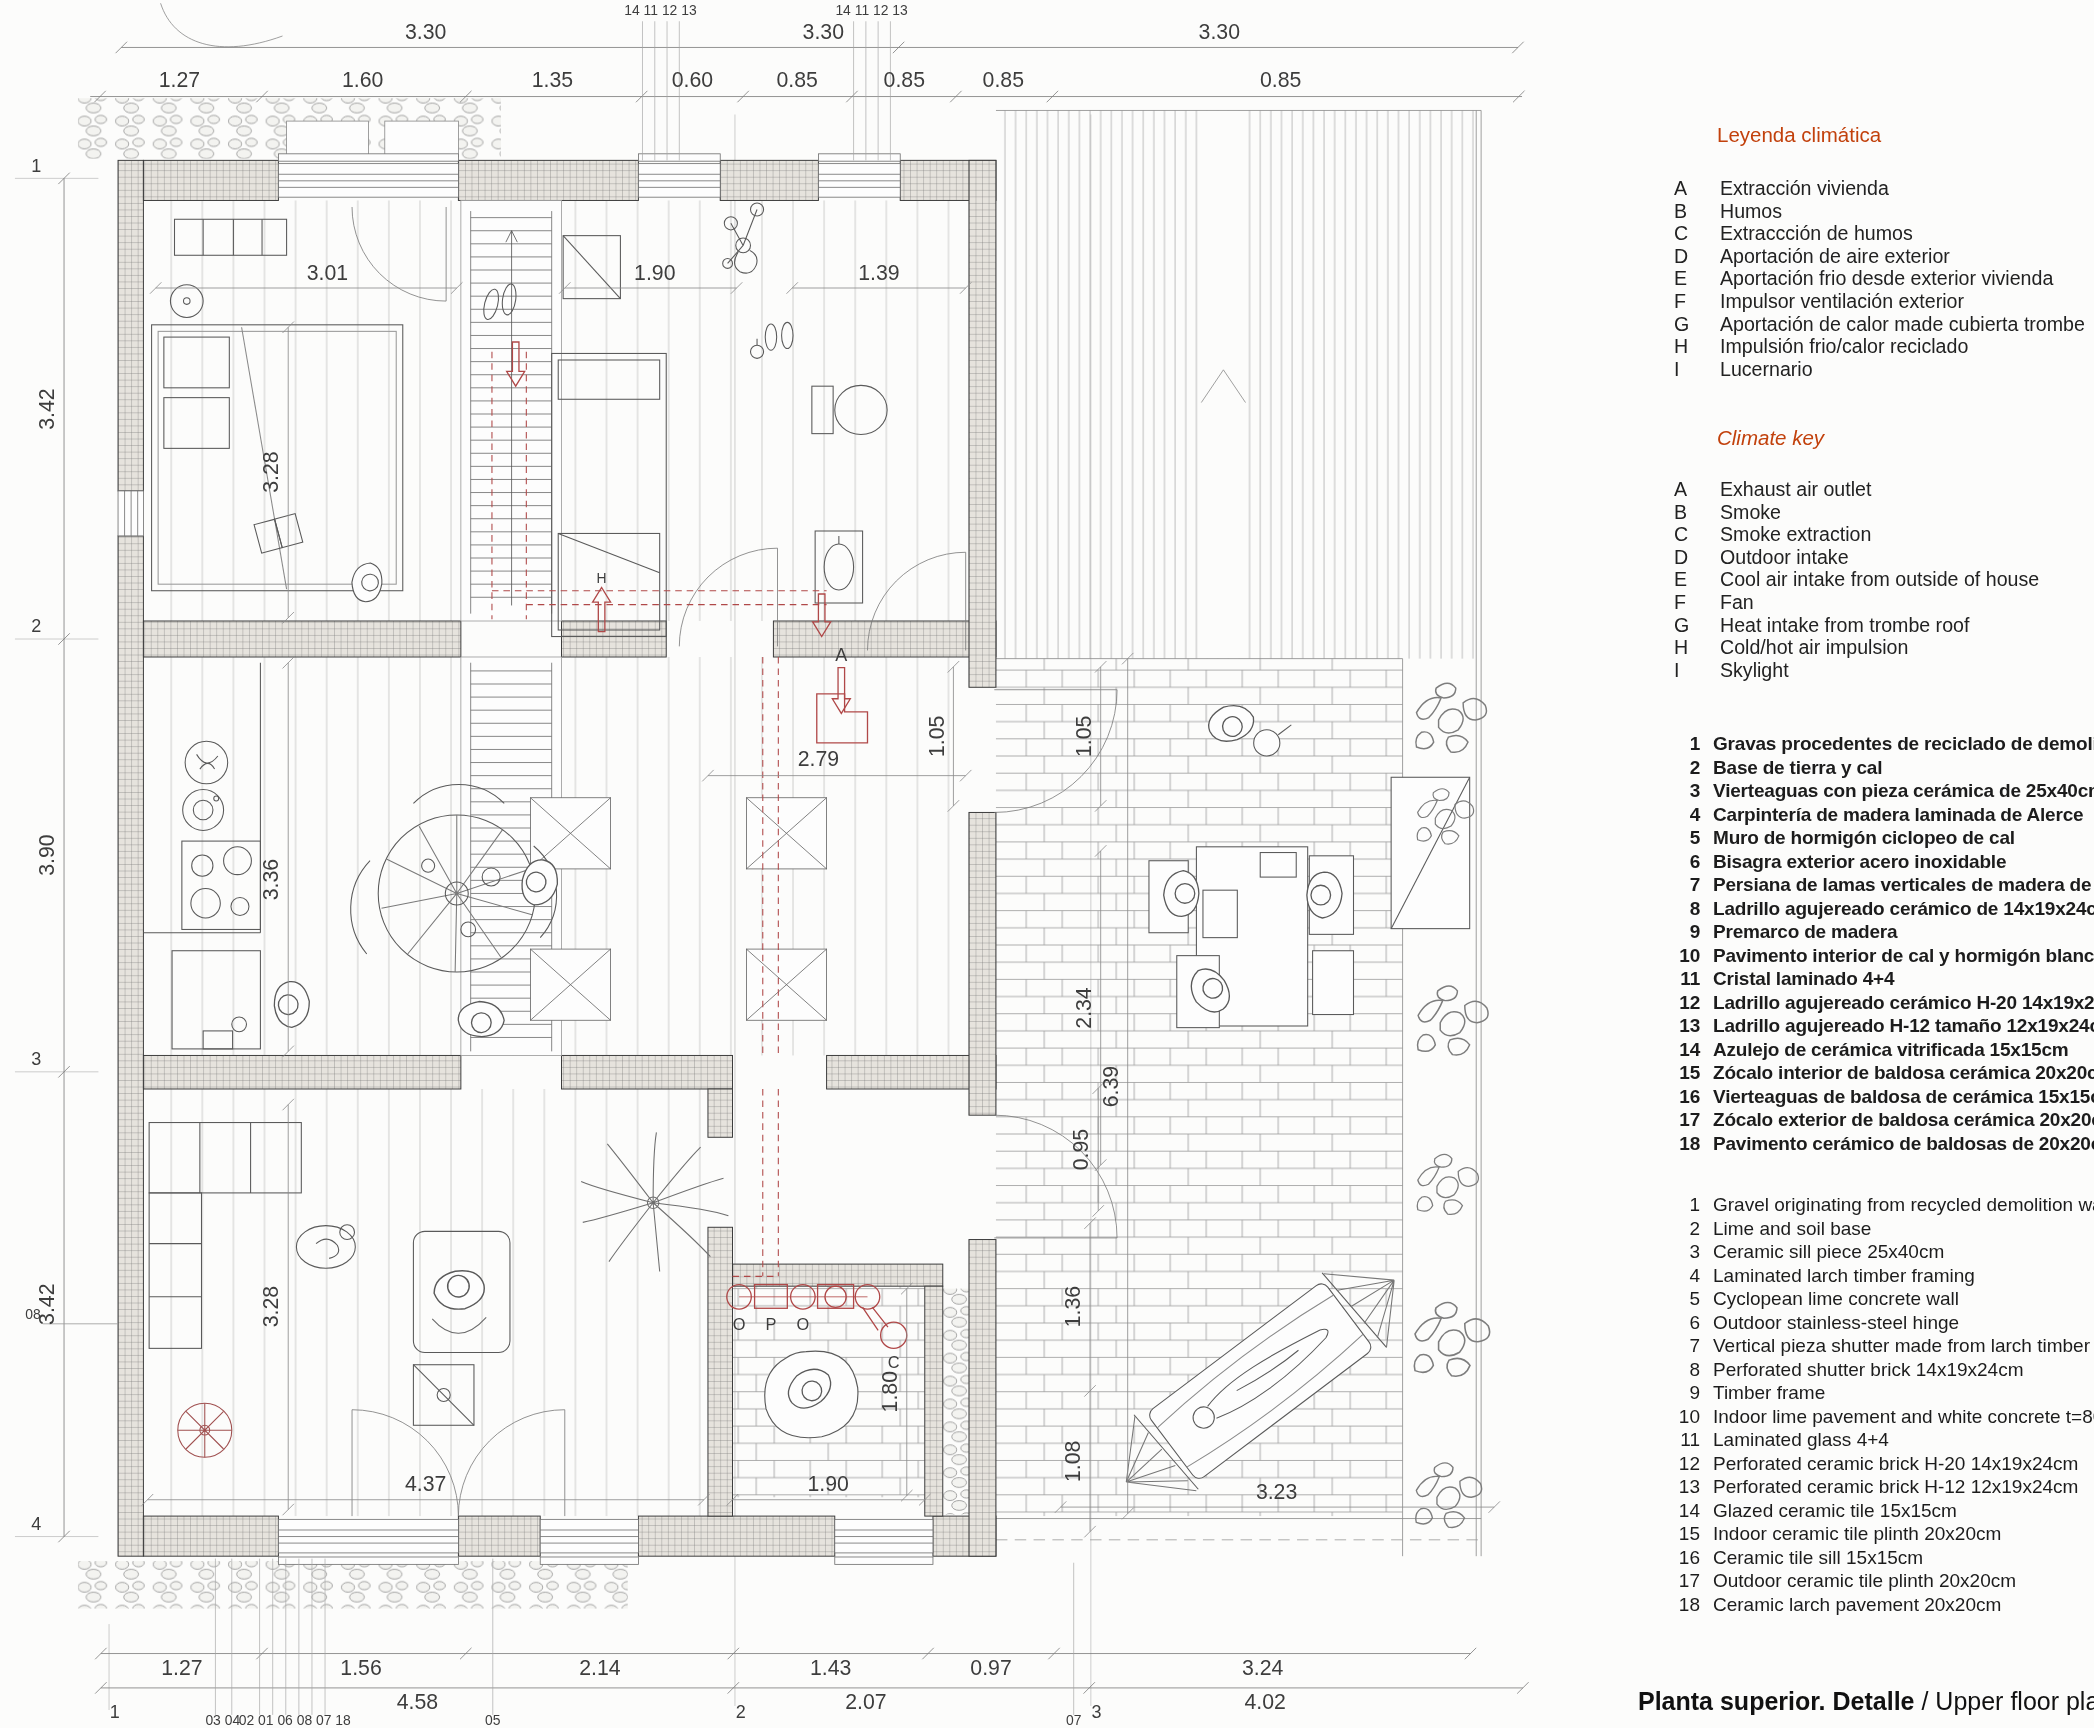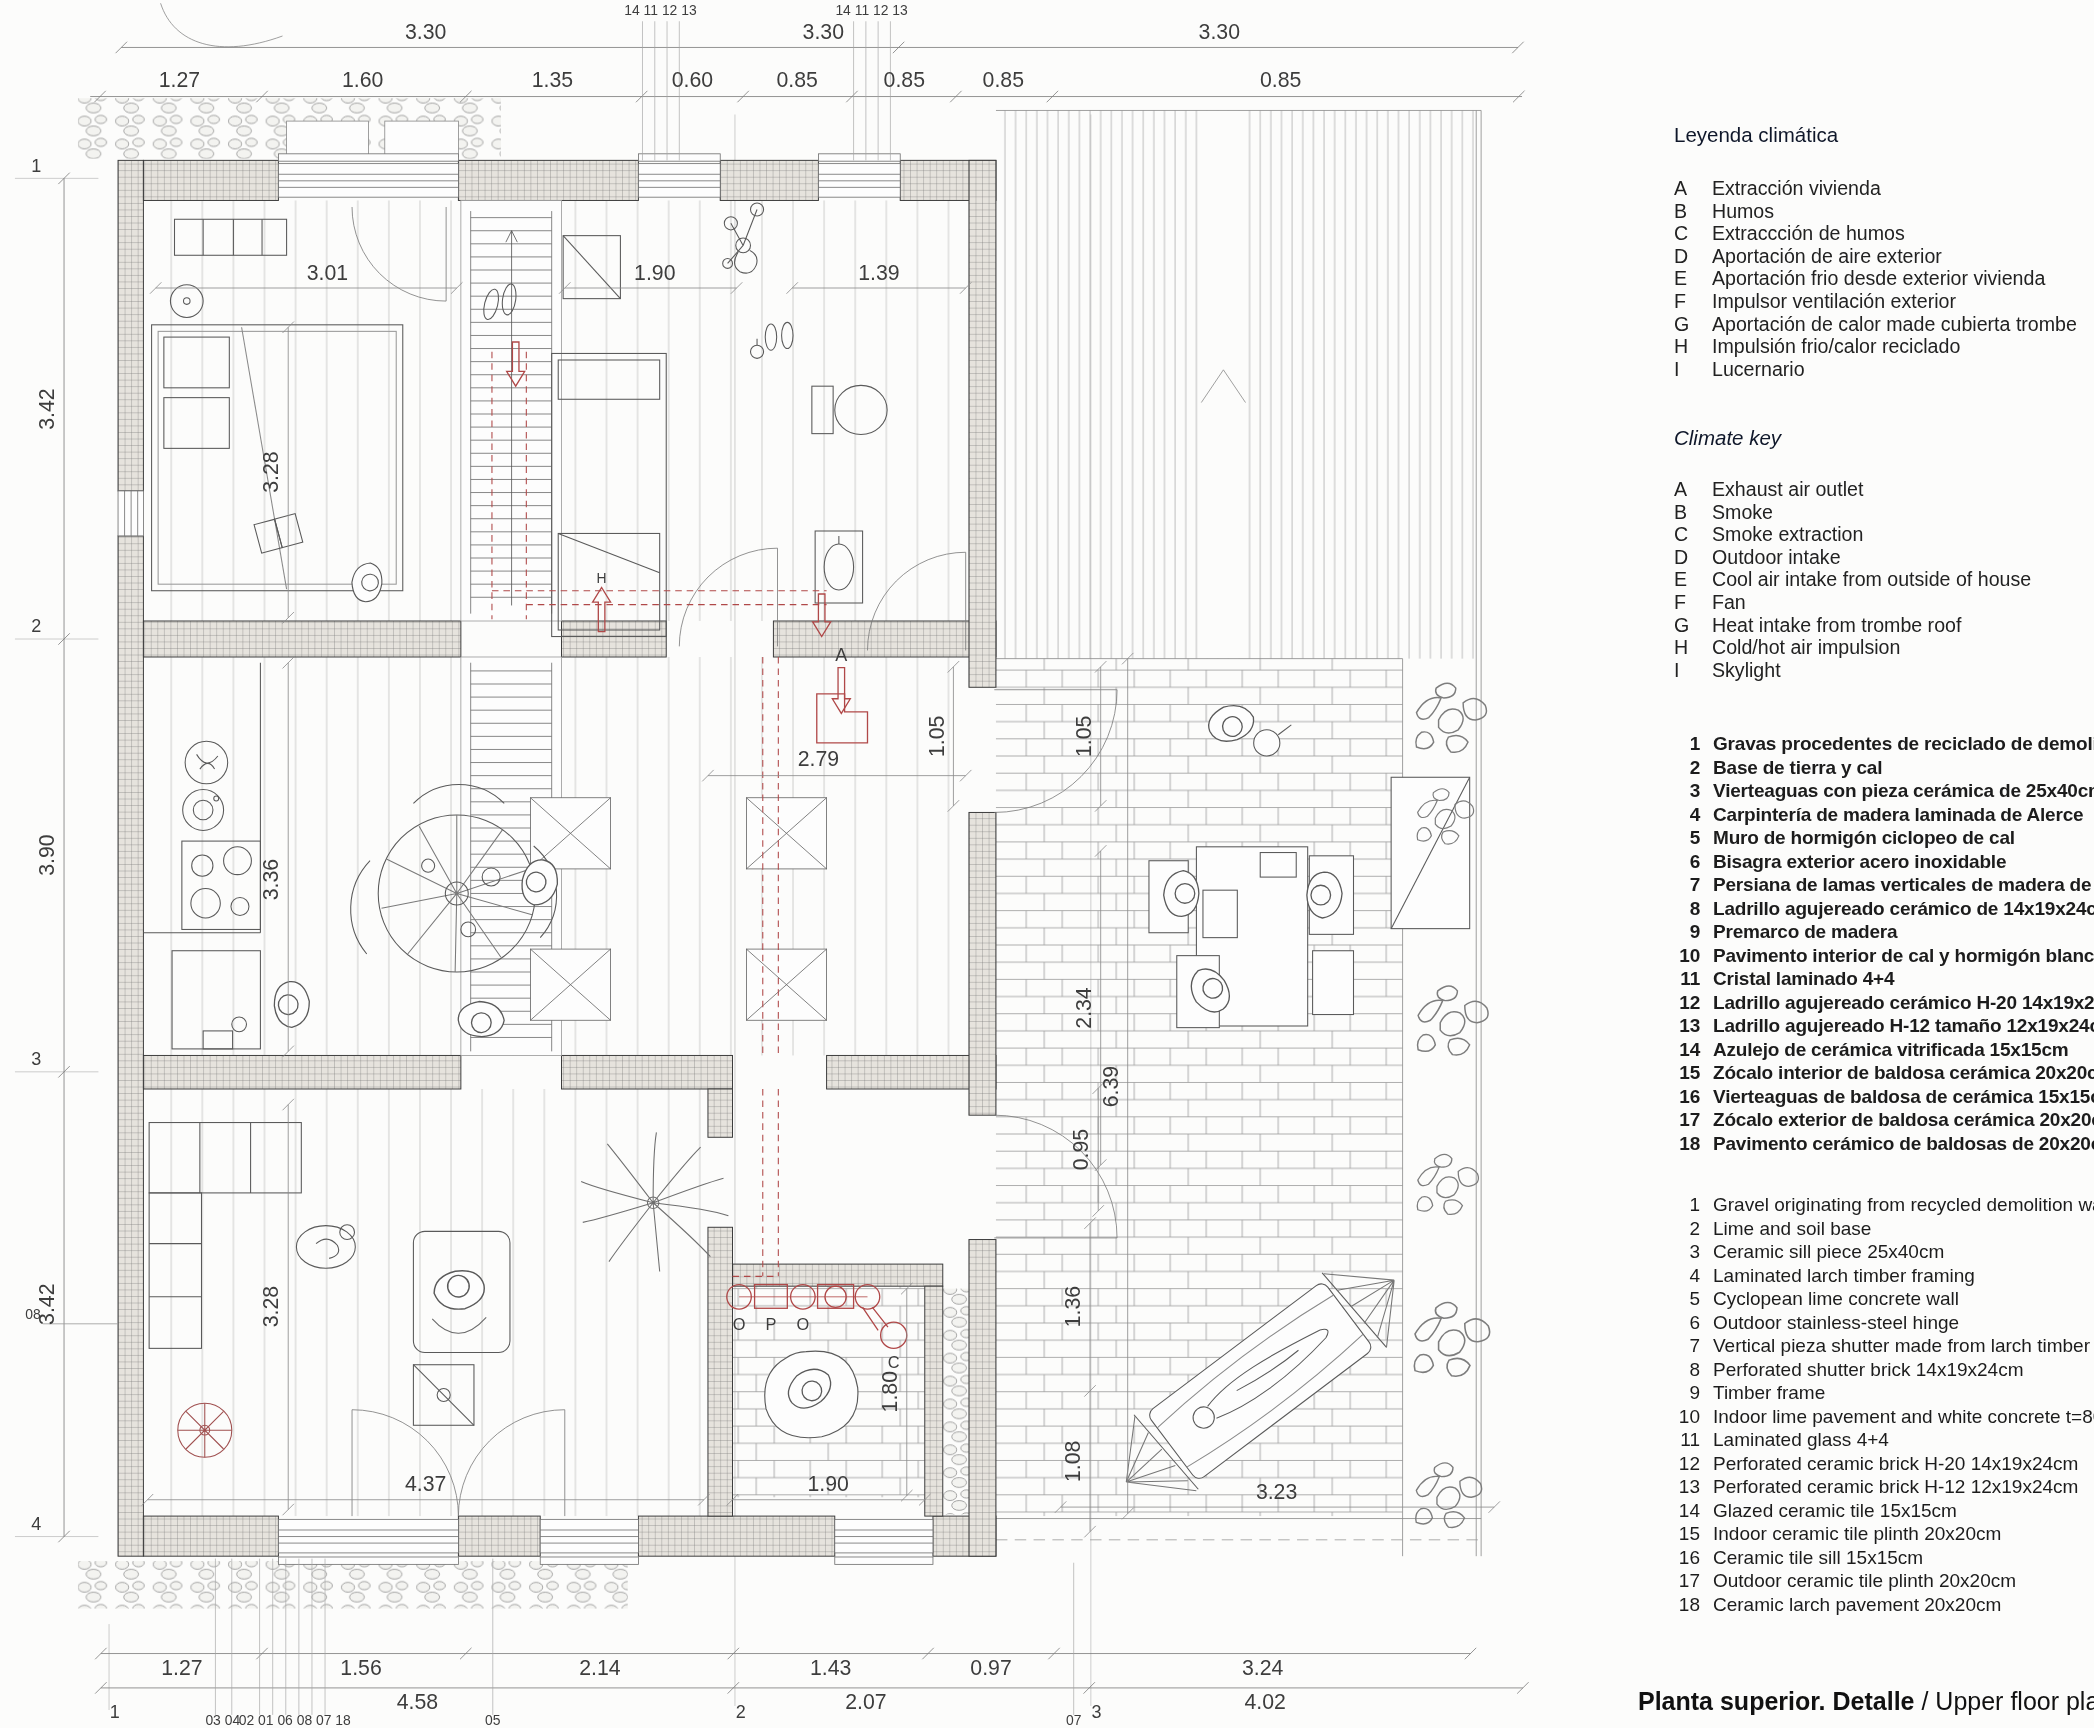--- a/index.html
+++ b/index.html
@@ -1,24 +1,24 @@
 <!DOCTYPE html>
 <html style="font-size:13px"><head>
 <meta charset="utf-8">
 <style>
   html,body{margin:0;padding:0;}
   body{width:2095px;height:1728px;background:#fcfcfb;overflow:hidden;position:relative;
        font-family:"Liberation Sans",sans-serif;color:#1f1f1f;}
   svg text{font-family:"Liberation Sans",sans-serif;fill:#3d3d3d;}
   .plan-wrap{position:absolute;left:0;top:0;}
   .right-col{position:absolute;left:1674px;width:421px;overflow:hidden;}
-  .sec-title{font-size:20.5px;color:#0f172a;}
+  .sec-title{font-size:20.5px;color:#c2410c;margin-left:43px;}
   .lrow{display:flex;line-height:22.6px;font-size:19.6px;color:#222;}
   .lrow .k{width:38px;flex:none;}
-  .lrow .t{flex:1;white-space:nowrap;}
+  .lrow .t{flex:1;white-space:nowrap;margin-left:8px;}
   .nrow{display:flex;line-height:23.5px;font-size:19px;color:#1c1c1c;}
   .nrow .k{width:26px;flex:none;text-align:right;margin-right:13px;}
   .nrow .t{flex:1;white-space:nowrap;}
   .bold .nrow{font-weight:bold;letter-spacing:-0.2px;}
   .title-bar{position:absolute;left:1638px;top:1687px;width:457px;font-size:25px;
              white-space:nowrap;overflow:hidden;color:#111;}
   .title-bar .es{font-weight:bold;text-align:center;}
 </style>
 </head>
 <body>

